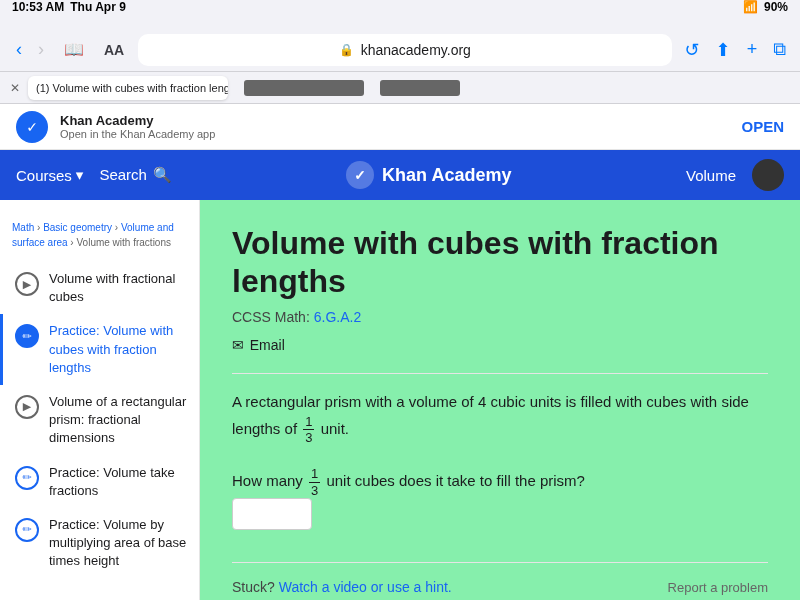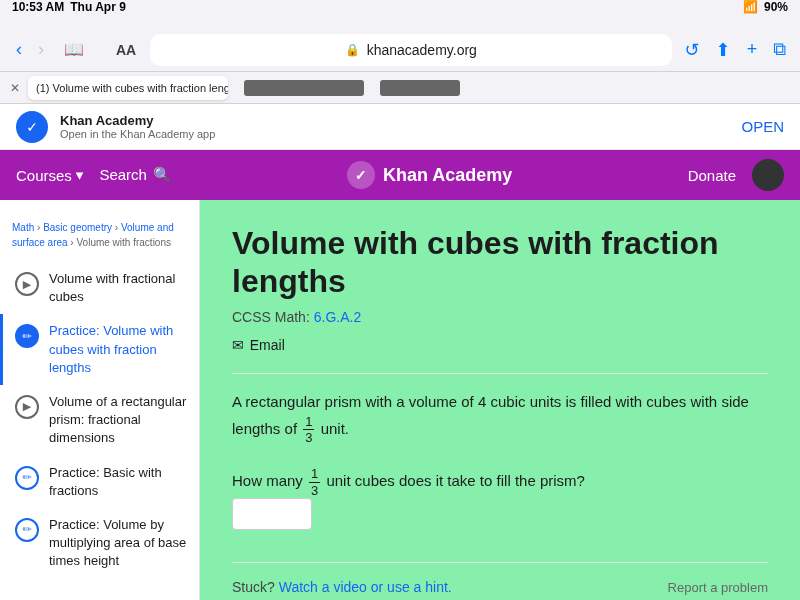--- a/index.html
+++ b/index.html
@@ -40,21 +40,20 @@
     }
     .nav-btn.disabled { color: #c7c7cc; }
     .book-icon { font-size: 16px; color: #3c3c43; padding: 4px 6px; }
     .aa-btn {
       font-size: 14px;
       font-weight: 600;
       color: #3c3c43;
       padding: 4px 6px;
       background: none;
       border: none;
-      margin-left: 12px;
     }
     .address-bar {
       flex: 1;
       background: #fff;
       border-radius: 10px;
       height: 32px;
       display: flex;
       align-items: center;
       justify-content: center;
       gap: 6px;
@@ -136,28 +135,28 @@
       font-size: 14px;
     }
     .ka-banner-text { flex: 1; }
     .ka-banner-title { font-size: 13px; font-weight: 600; color: #1c1c1e; }
     .ka-banner-sub { font-size: 11px; color: #666; }
     .open-btn {
       background: none;
       border: none;
       color: #1865f2;
       font-size: 15px;
-      font-weight: 400;
+      font-weight: 700;
       cursor: pointer;
       text-align: right;
     }
 
     
     .ka-nav {
-      background: #a21caf;
+      background: #1d4ed8;
       height: 50px;
       display: flex;
       align-items: center;
       padding: 0 16px;
       gap: 16px;
     }
     .courses-btn {
       color: #fff;
       font-size: 15px;
       font-weight: 500;
@@ -401,21 +400,21 @@
     <span>▾</span>
   </button>
   <div class="search-area">
     <span>Search</span>
     <span>🔍</span>
   </div>
   <div class="ka-logo">
     <div class="ka-logo-shield">✓</div>
     <span>Khan Academy</span>
   </div>
-  <button class="donate-btn">Donate</button>
+  <button class="donate-btn">Volume</button>
   <div class="nav-avatar"></div>
 </div>
 
 <div class="main-layout">
 
   <div class="sidebar">
     <div class="breadcrumb">
       <a>Math</a><span> › </span><a>Basic geometry</a><span> › </span><a>Volume and surface area</a><span> › </span><span>Volume with fractions</span>
     </div>
 
@@ -429,21 +428,21 @@
       <span class="item-label">Practice: Volume with cubes with fraction lengths</span>
     </div>
 
     <div class="sidebar-item">
       <div class="item-icon">▶</div>
       <span class="item-label">Volume of a rectangular prism: fractional dimensions</span>
     </div>
 
     <div class="sidebar-item">
       <div class="item-icon blue">✏</div>
-      <span class="item-label">Practice: Basic with fractions</span>
+      <span class="item-label">Practice: Volume take fractions</span>
     </div>
 
     <div class="sidebar-item">
       <div class="item-icon blue">✏</div>
       <span class="item-label">Practice: Volume by multiplying area of base times height</span>
     </div>
   </div>
 
   <div class="content">
     <h1 class="page-title">Volume with cubes with fraction lengths</h1>

